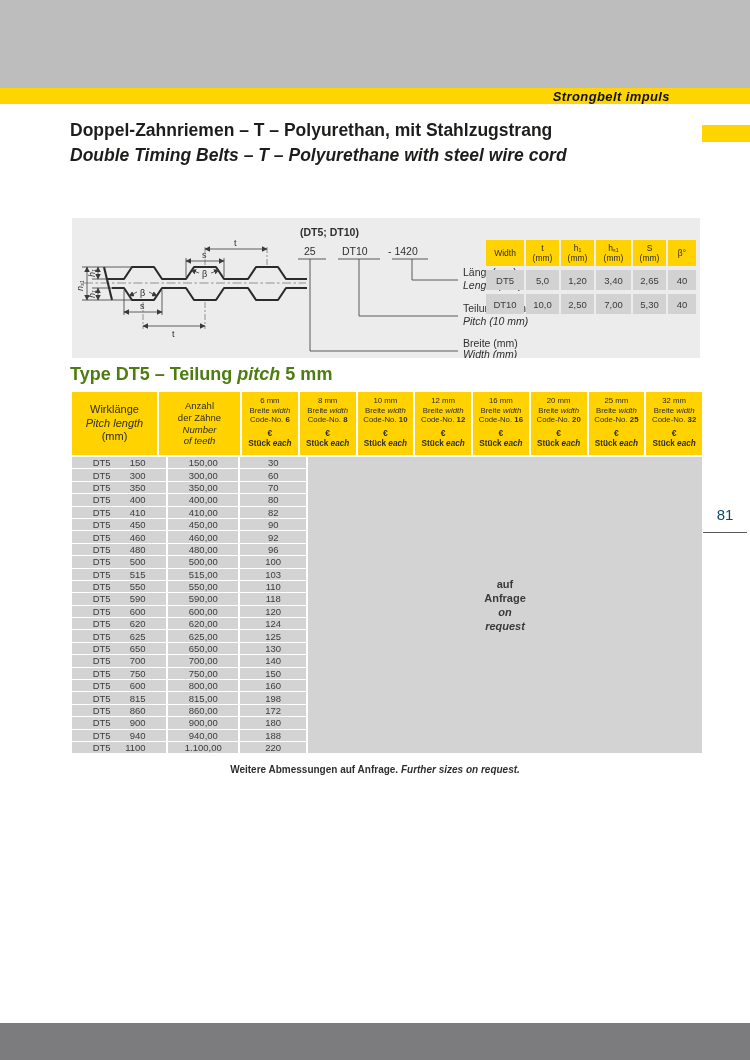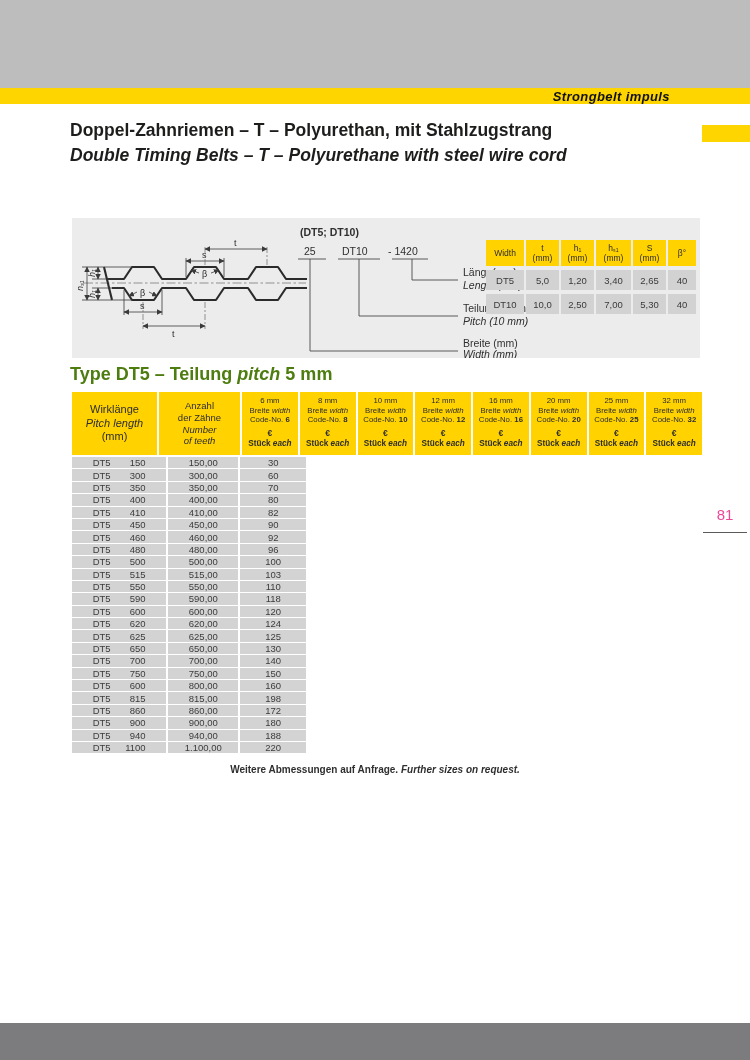--- a/index.html
+++ b/index.html
@@ -58,21 +58,21 @@
   .tcell{background:#d3d3d3;color:#3c3c3c;font-size:9.5px;display:flex;align-items:center;justify-content:center;}
   .tc1{width:102px;gap:9px;}
   .tc1 .nm{width:26px;text-align:right;}
   .tc2{width:76px;}
   .tc3{width:71px;text-align:center;}
   .price-block{flex:1;background:#d3d3d3;display:flex;align-items:center;justify-content:center;}
   .price-note{text-align:center;font-size:11px;line-height:14px;color:#3a3a3a;font-weight:bold;}
   .price-note .en{font-style:italic;}
 
   
-  .page-num{position:absolute;left:703px;top:506px;width:44px;text-align:center;font-size:15px;color:#ec4899;padding-bottom:9px;border-bottom:1.5px solid #5a5a5a;}
+  .page-num{position:absolute;left:703px;top:506px;width:44px;text-align:center;font-size:15px;color:#0c4a6e;padding-bottom:9px;border-bottom:1.5px solid #5a5a5a;}
   .footer-note{position:absolute;left:72px;top:764px;width:606px;text-align:center;font-size:10px;font-weight:bold;color:#2f2f2f;}
   .footer-note .en{font-style:italic;}
   .bottom-gray{position:absolute;left:0;top:1023px;width:750px;height:37px;background:#7c7c7e;}
 </style>
 </head>
 <body>
 
 <div class="page">
 
   <div class="top-gray">
@@ -490,20 +490,28 @@
 
           <div class="trow">
             <div class="tcell tc1">
               <span>DT5</span>
               <span class="nm">1100</span>
             </div>
             <div class="tcell tc2">1.100,00</div>
             <div class="tcell tc3">220</div>
           </div>
         </div>
+      <div class="price-block">
+        <div class="price-note">
+          <div>auf</div>
+          <div>Anfrage</div>
+          <div class="en">on</div>
+          <div class="en">request</div>
+        </div>
+      </div>
     </div>
   </div>
 
   <div class="page-num">81</div>
 
   <div class="footer-note">
     <span>Weitere Abmessungen auf Anfrage.</span>
     <span class="en">Further sizes on request.</span>
   </div>
 

